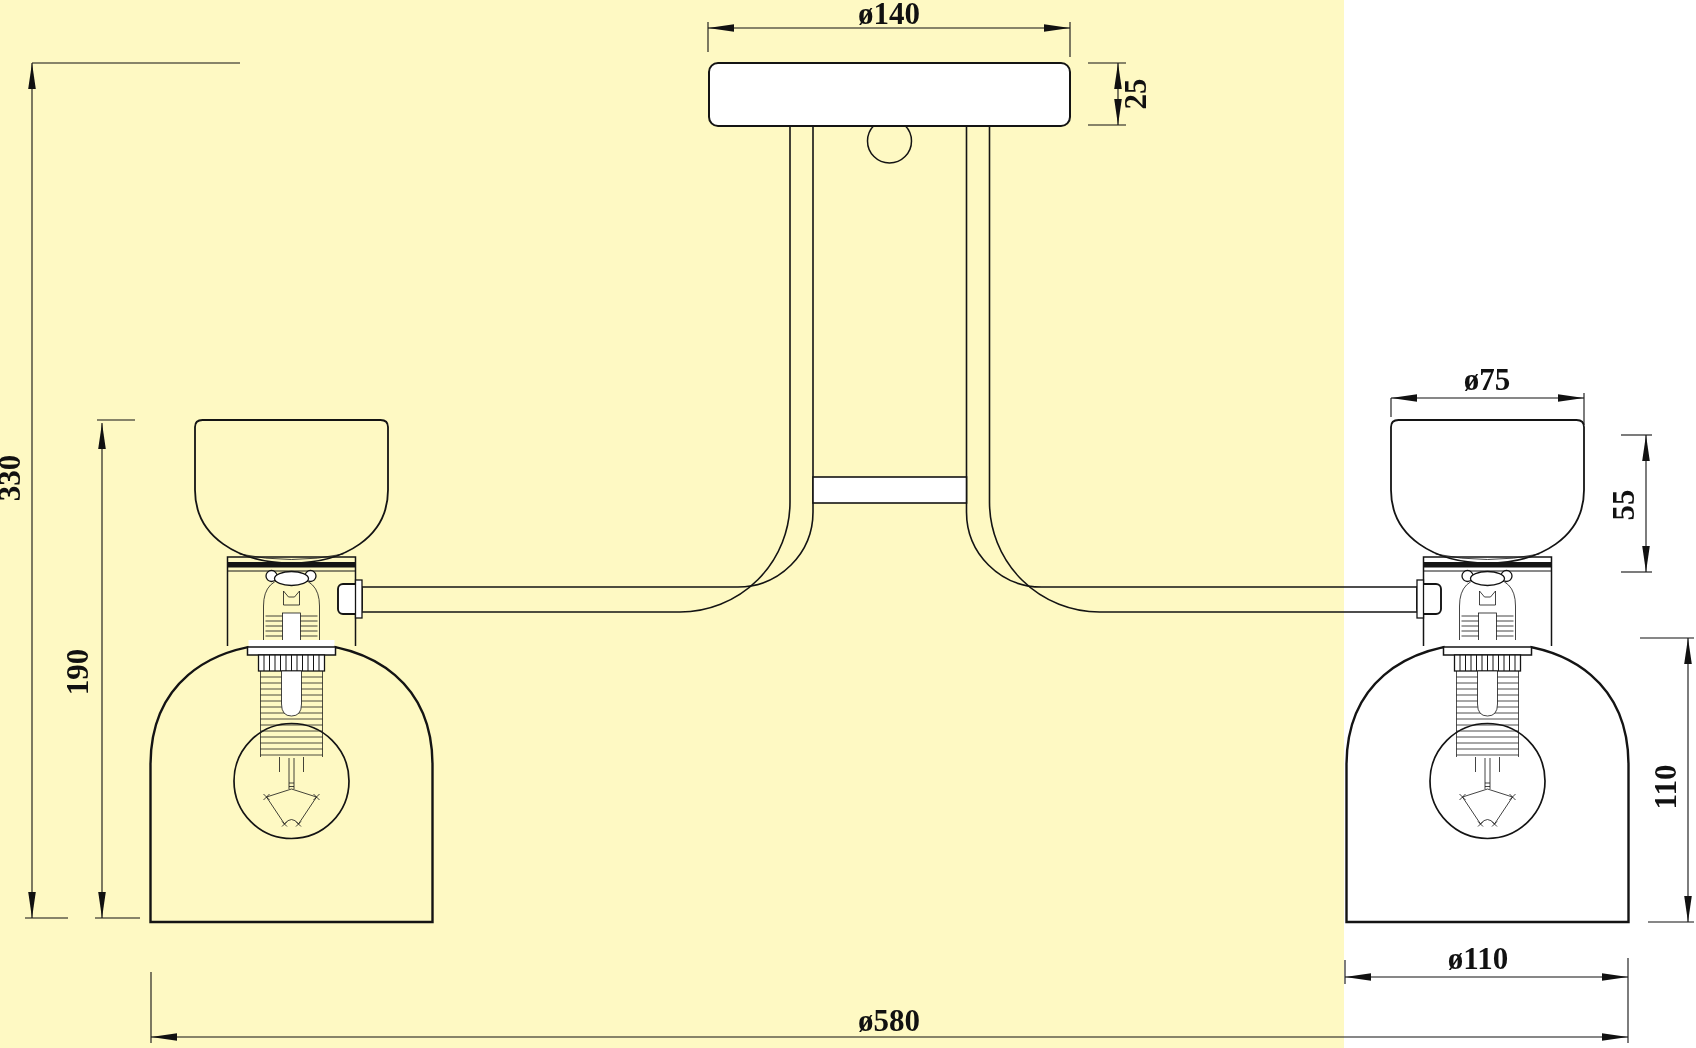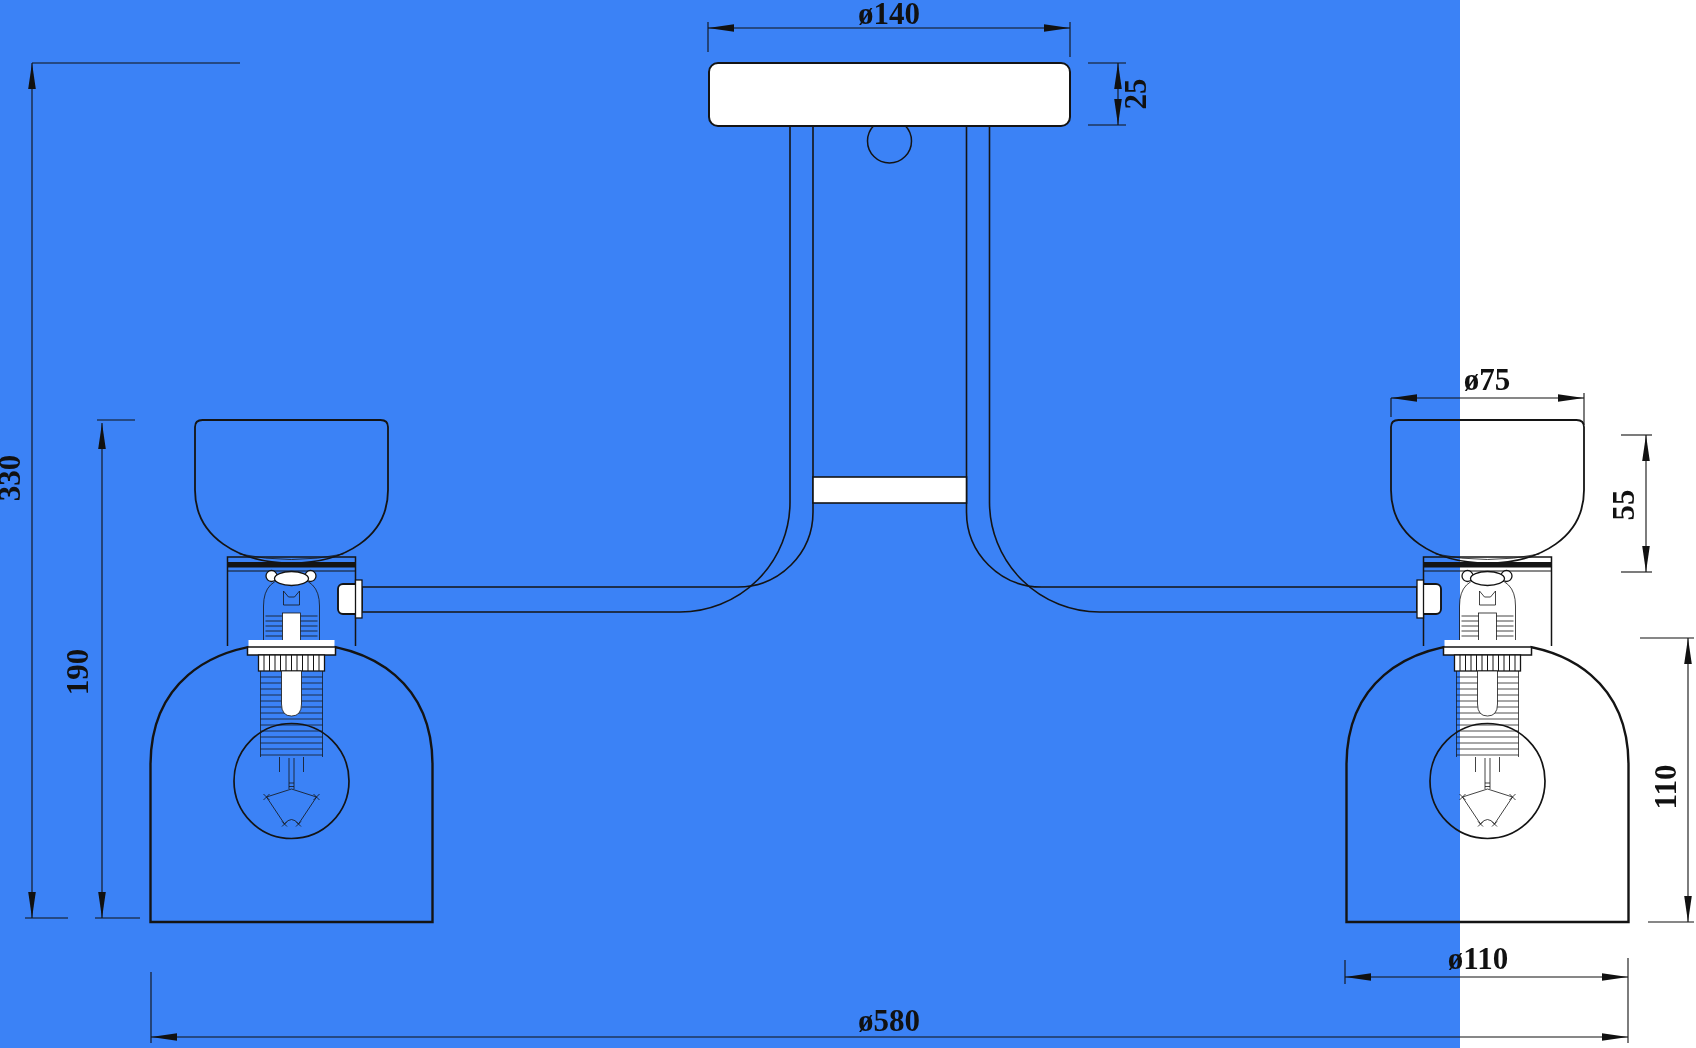--- a/index.html
+++ b/index.html
@@ -1,16 +1,16 @@
 <!DOCTYPE html>
 <html><head>
 <meta charset="utf-8">
 <style>
   html,body{margin:0;padding:0;background:#ffffff;}
-  .stage{width:1460px;height:1048px;background:#3b82f6;position:relative;font-family:"Liberation Serif","DejaVu Serif",serif;}
+  .stage{width:1344px;height:1048px;background:#fef9c3;position:relative;font-family:"Liberation Serif","DejaVu Serif",serif;}
   svg{display:block;}
   .dim-text{font-family:"Liberation Serif","DejaVu Serif",serif;font-size:31px;fill:#111;font-weight:bold;}
   .ln{stroke:#141414;fill:none;}
   .dimln{stroke:#111;stroke-width:1.1;fill:none;}
   .arrow{fill:#111;stroke:none;}
 </style>
 </head>
 <body>
 
 <div class="stage">

